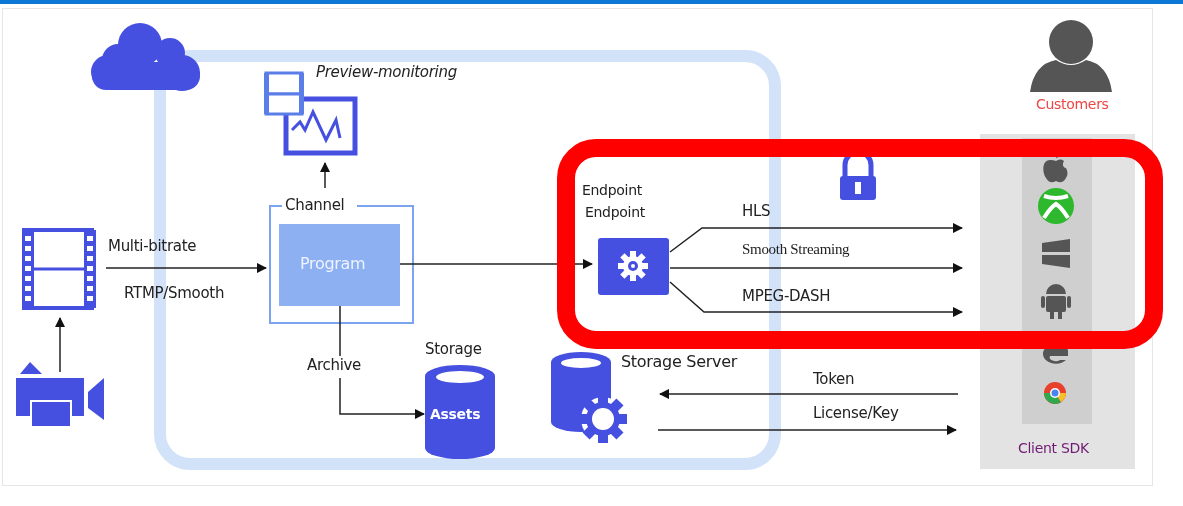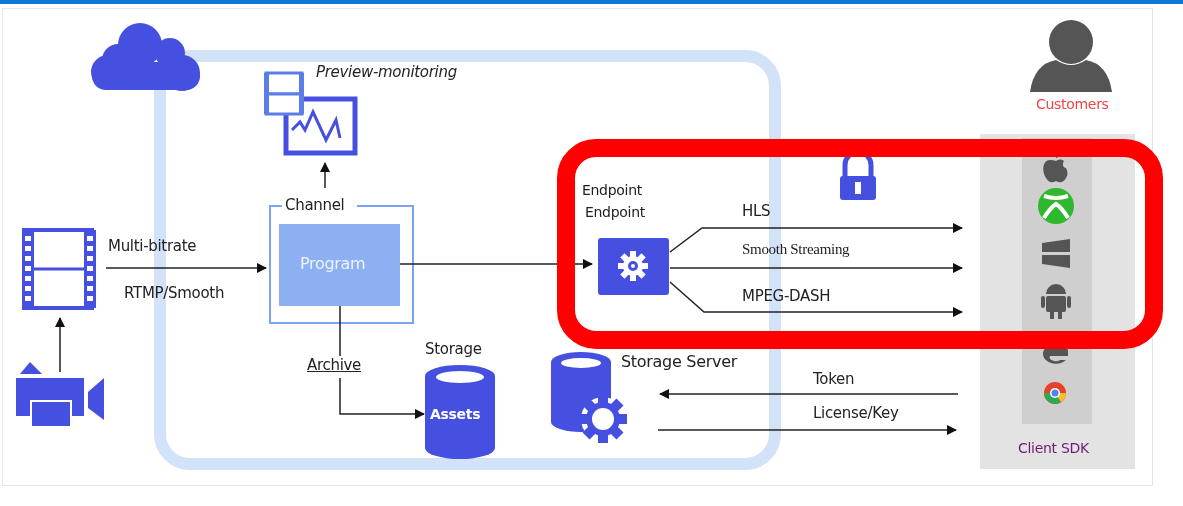--- a/index.html
+++ b/index.html
@@ -176,21 +176,21 @@
   </g>
 
   <rect x="566" y="148" width="588" height="192" rx="30" ry="30" fill="none" stroke="#ff0000" stroke-width="18"></rect>
 </svg>
 
 <div class="lbl" style="left:316px;top:63px;font-style:italic;">Preview-monitoring</div>
 <div class="lbl" style="left:285px;top:196px;">Channel</div>
 <div class="lbl" style="left:300px;top:254px;color:#eef3ff;font-size:16px;">Program</div>
 <div class="lbl" style="left:108px;top:237px;">Multi-bitrate</div>
 <div class="lbl" style="left:108px;top:284px;margin-left:16px;">RTMP/Smooth</div>
-<div class="lbl" style="left:307px;top:356px;text-decoration:underline;">Archive</div>
+<div class="lbl" style="left:307px;top:356px;">Archive</div>
 <div class="lbl" style="left:425px;top:340px;">Storage</div>
 <div class="lbl" style="left:430px;top:406px;color:#fff;font-weight:bold;font-size:14px;">Assets</div>
 <div class="lbl" style="left:582px;top:182px;font-size:14px;">Endpoint</div>
 <div class="lbl" style="left:585px;top:204px;font-size:14px;">Endpoint</div>
 <div class="lbl" style="left:742px;top:202px;">HLS</div>
 <div class="lbl" style="left:742px;top:241px;font-family:Liberation Serif, serif;">Smooth Streaming</div>
 <div class="lbl" style="left:742px;top:287px;">MPEG-DASH</div>
 <div class="lbl" style="left:621px;top:352px;font-size:16px;">Storage Server</div>
 <div class="lbl" style="left:813px;top:370px;">Token</div>
 <div class="lbl" style="left:813px;top:404px;">License/Key</div>

